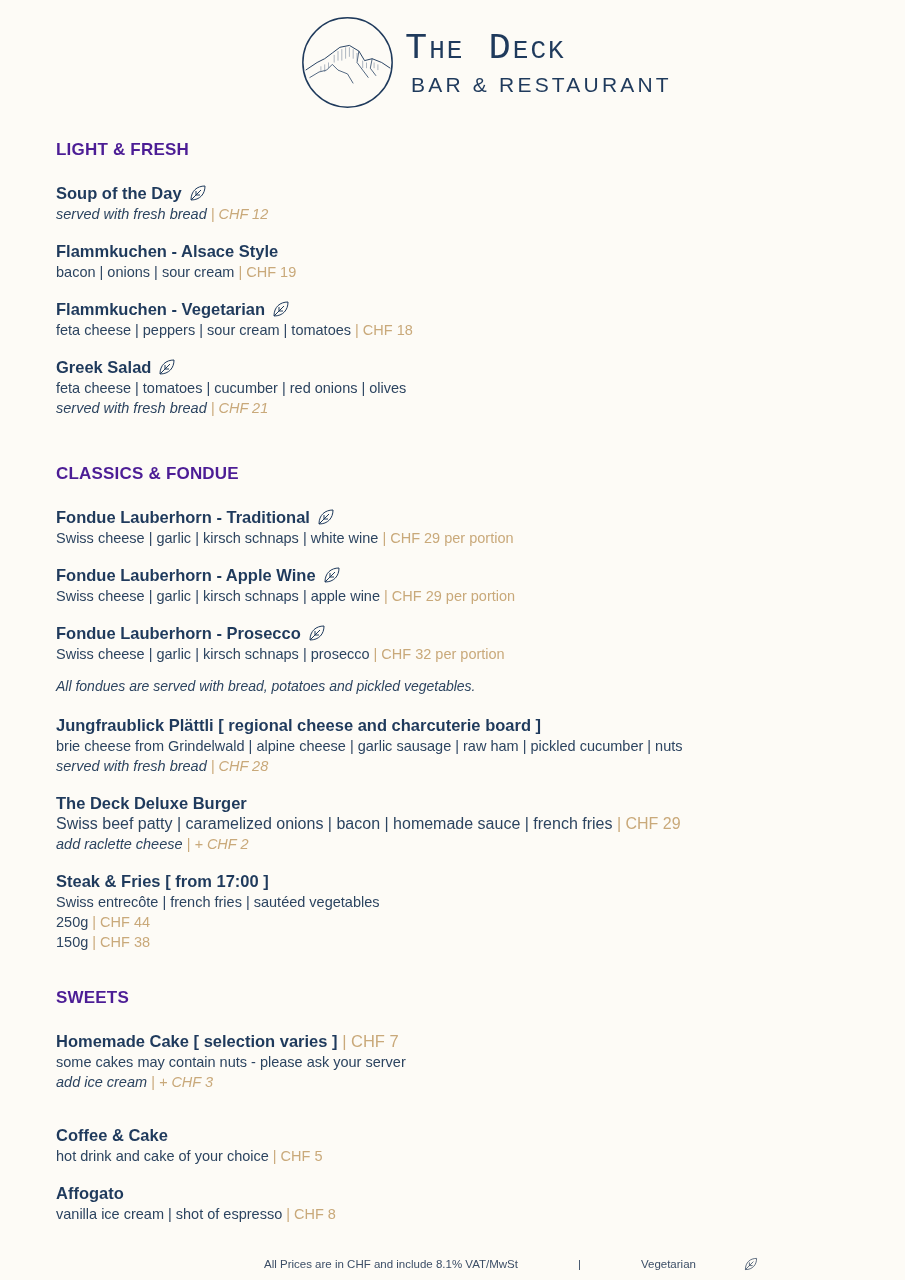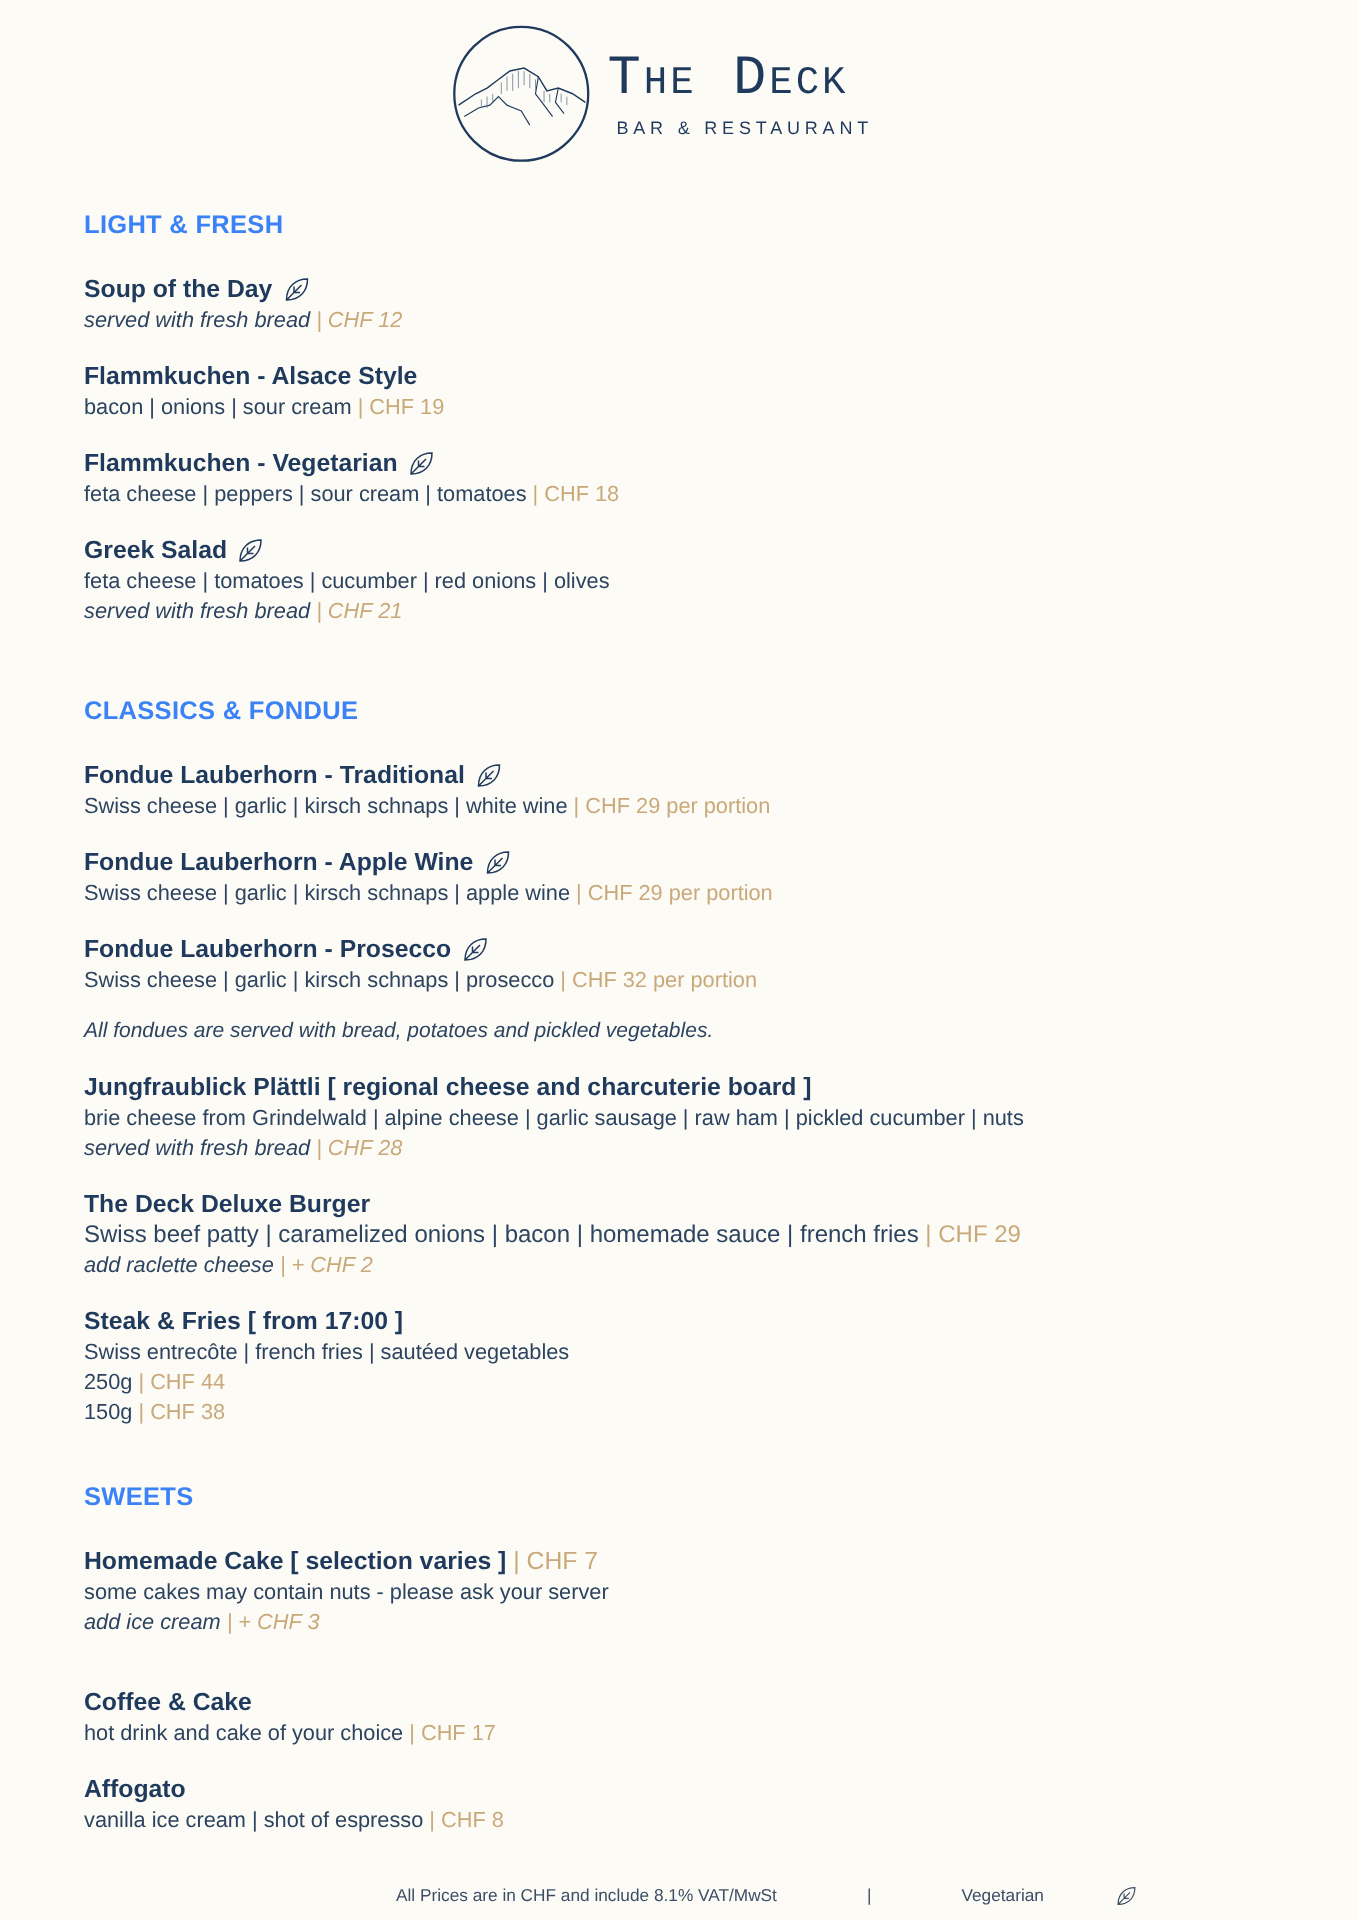--- a/index.html
+++ b/index.html
@@ -16,26 +16,26 @@
     display: flex; align-items: center;
   }
   .logo-circle { width: 95px; height: 95px; }
   .brand { margin-left: 10px; }
   .brand-title {
     font-family: Liberation Mono, monospace;
     font-size: 37px; letter-spacing: 2px; color: #1f3a5c;
     line-height: 38px; font-variant: small-caps;
   }
   .brand-sub {
-    font-size: 12px; letter-spacing: 3.2px; color: #1f3a5c;
+    font-size: 21px; letter-spacing: 3.2px; color: #1f3a5c;
     margin-top: 6px; margin-left: 6px;
   }
   .content { position: absolute; left: 56px; top: 140px; width: 820px; }
   .section-title {
-    font-size: 17px; font-weight: bold; color: #3b82f6;
+    font-size: 17px; font-weight: bold; color: #4c1d95;
     letter-spacing: 0.2px;
   }
   .item { margin-top: 0; }
   .item-name {
     font-size: 16.5px; font-weight: bold; color: #1f3a5c;
     display: flex; align-items: center; line-height: 22px;
   }
   .line { font-size: 14.5px; line-height: 20px; color: #2c4460; }
   .italic { font-style: italic; }
   .price { color: #c9a97a; }
@@ -173,21 +173,21 @@
   <div class="item" style="margin-top:22px;">
     <div class="item-name"><span>Homemade Cake [ selection varies ] </span>&nbsp;<span class="price" style="font-weight:normal;">| CHF 7</span></div>
     <div class="line"><span>some cakes may contain nuts - please ask your server</span></div>
     <div class="line italic"><span>add ice cream </span><span class="price">| + CHF 3</span></div>
   </div>
 
   <div class="item" style="margin-top:32px;">
     <div class="item-name">
         <span>Coffee &amp; Cake</span>
       </div>
-    <div class="line"><span>hot drink and cake of your choice </span><span class="price">| CHF 17</span></div>
+    <div class="line"><span>hot drink and cake of your choice </span><span class="price">| CHF 5</span></div>
   </div>
 
   <div class="item" style="margin-top:16px;">
     <div class="item-name">
         <span>Affogato</span>
       </div>
     <div class="line"><span>vanilla ice cream | shot of espresso </span><span class="price">| CHF 8</span></div>
   </div>
 </div>
 

